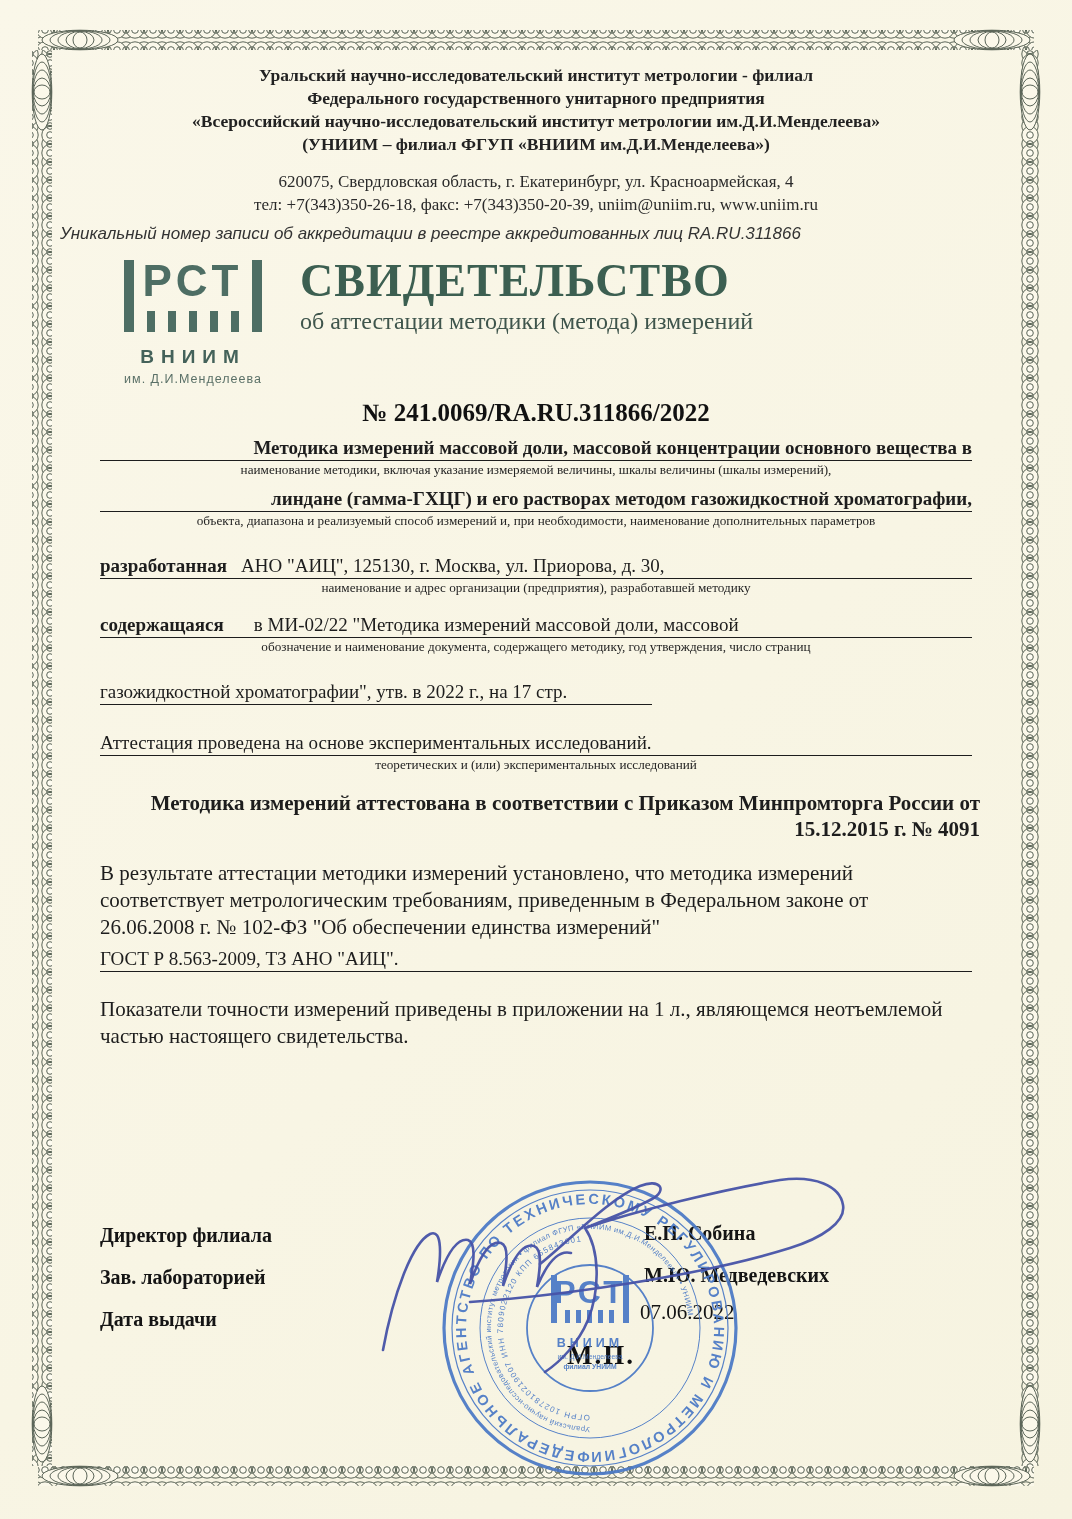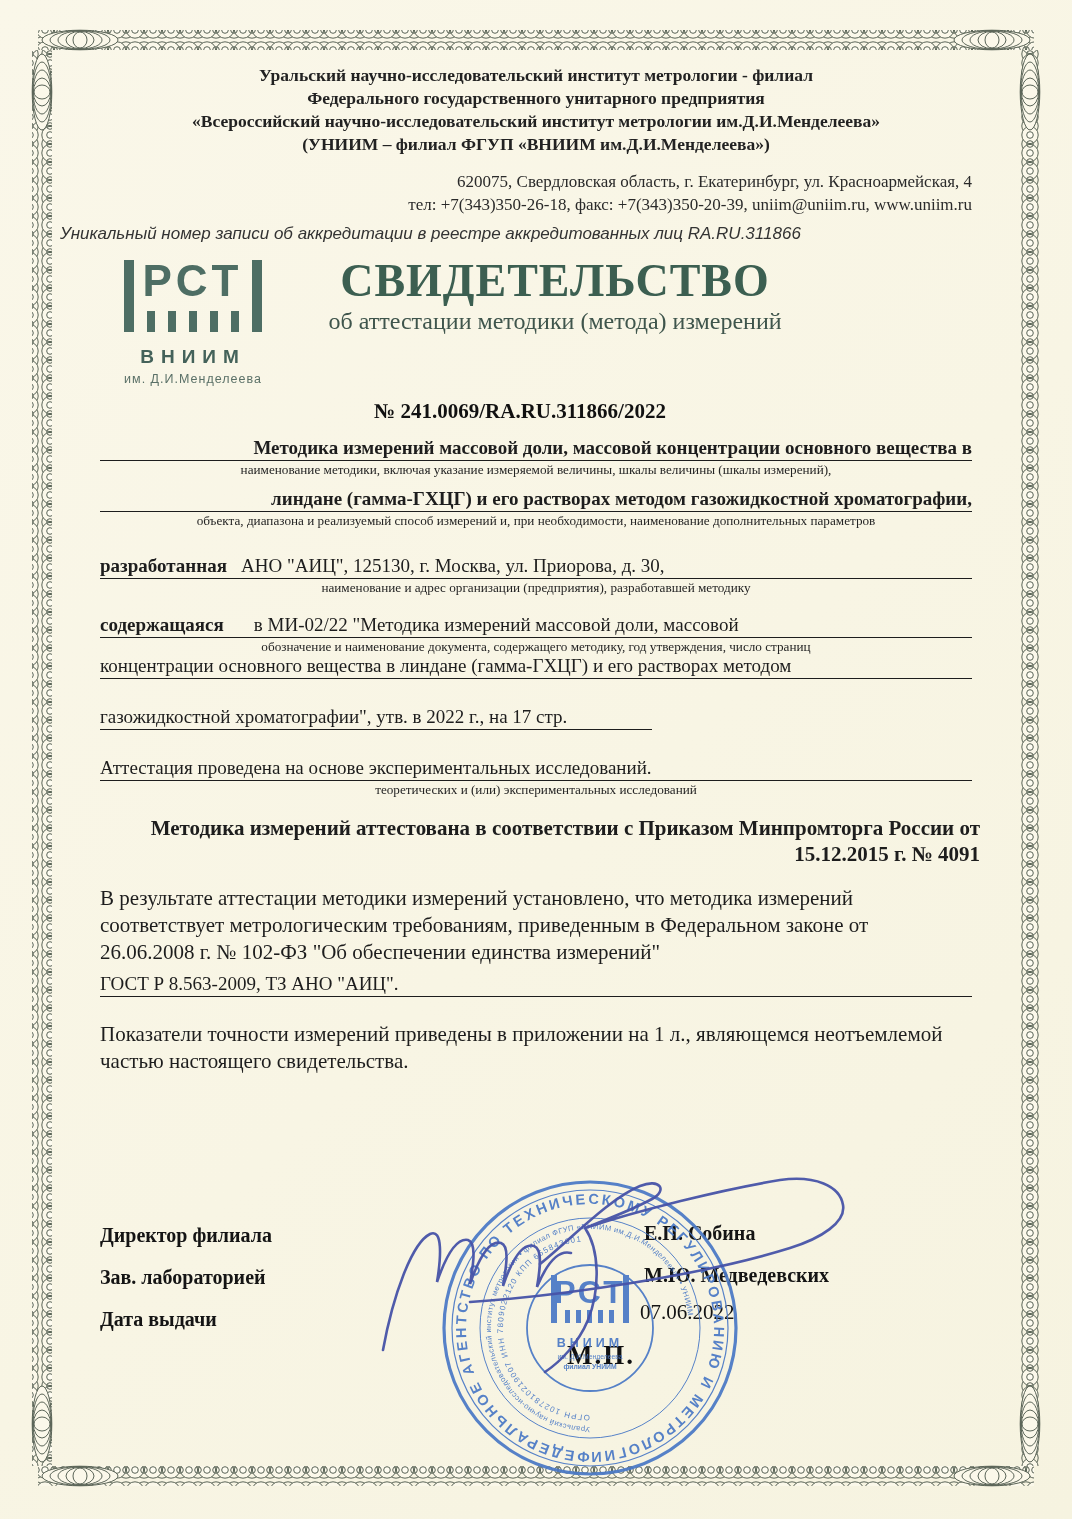--- a/index.html
+++ b/index.html
@@ -7,43 +7,43 @@
     position:relative; width:1072px; height:1519px; margin:0 auto;
     background:linear-gradient(135deg,#faf7e9 0%,#f8f5e4 55%,#f6f3e0 100%);
     font-family:"Liberation Serif", serif; color:#1d1d1d; overflow:hidden;
   }
   .abs{position:absolute;}
   svg{display:block;}
 
   
   .org-header{top:64px; left:100px; width:872px; text-align:center;
     font-weight:bold; font-size:17.5px; line-height:23px; color:#222;}
-  .address{top:170px; left:100px; width:872px; text-align:right;
+  .address{top:170px; left:100px; width:872px; text-align:center;
     font-size:17px; line-height:23px; color:#2a2a2a;}
   .accred{top:224px; left:60px; width:952px; text-align:left;
     font-style:italic; font-size:17px; color:#333; font-family:"Liberation Sans",sans-serif;}
 
   
   .logo{top:260px; left:108px; width:170px; text-align:center;
     font-family:"Liberation Sans",sans-serif; color:#4e6e64;}
   .logo-mark{display:flex; align-items:stretch; justify-content:center; height:72px;}
   .logo-bar{width:10px; background:#4e6e64;}
   .logo-mid{display:flex; flex-direction:column; justify-content:space-between; margin:0 9px;}
   .logo-letters{font-weight:bold; font-size:44px; line-height:42px; letter-spacing:5px; color:#4e6e64;}
   .logo-dashes{display:flex; justify-content:space-between; padding:0 4px;}
   .logo-dashes i{width:8px; height:21px; background:#4e6e64;}
   .logo-vniim{margin-top:14px; font-weight:bold; font-size:19px; letter-spacing:7px; color:#44625a;}
   .logo-mend{margin-top:4px; font-size:12.5px; letter-spacing:1px; color:#5a7067;}
 
   
-  .title-wrap{top:258px; left:300px; width:510px; text-align:center;}
+  .title-wrap{top:258px; left:300px; width:510px; text-align:left;}
   .title-main{font-weight:bold; font-size:46px; letter-spacing:1px; color:#3c5f51; line-height:46px;}
   .title-sub{margin-top:4px; font-size:24px; color:#3f554c;}
-  .cert-number{top:399px; left:84px; width:872px; text-align:center;
-    font-weight:bold; font-size:21px; color:#111;}
+  .cert-number{top:399px; left:100px; width:872px; text-align:center;
+    font-weight:bold; font-size:25px; color:#111;}
 
   
   .form{top:436px; left:100px; width:872px; font-size:19px; line-height:23px;}
   .uline{border-bottom:1.6px solid #1d1d1d; padding-bottom:1px;}
   .b{font-weight:bold;text-align:right;}
   .caption{font-size:13.2px; line-height:15px; text-align:center; color:#242424; padding-top:1px;}
   .row{white-space:nowrap; overflow:hidden;}
   .gap-sm{height:10px;} .gap-md{height:18px;} .gap-lg{height:26px;}
   .lbl-gap{display:inline-block; width:14px;}
   .half{width:552px;}
@@ -168,21 +168,20 @@
       <div class="row uline">
         <span class="b">разработанная</span><span class="lbl-gap"></span><span>АНО "АИЦ", 125130, г. Москва, ул. Приорова, д. 30,</span>
       </div>
       <div class="caption">наименование и адрес организации (предприятия), разработавшей методику</div>
 
       <div class="gap-md"></div>
       <div class="row uline">
         <span class="b">содержащаяся</span><span class="lbl-gap" style="width:30px;"></span><span>в МИ-02/22 "Методика измерений массовой доли, массовой</span>
       </div>
       <div class="caption">обозначение и наименование документа, содержащего методику, год утверждения, число страниц</div>
-      <div class="row uline">концентрации основного вещества в линдане (гамма-ГХЦГ) и его растворах методом</div>
 
       <div class="gap-lg"></div>
       <div class="row uline half">газожидкостной хроматографии", утв. в 2022 г., на  17 стр.</div>
 
       <div class="gap-lg"></div>
       <div class="row uline">Аттестация проведена на основе экспериментальных исследований.</div>
       <div class="caption">теоретических и (или) экспериментальных исследований</div>
 
       <div class="gap-md"></div>
       <div class="par b" style="width:880px;">Методика измерений аттестована в соответствии с  Приказом Минпромторга России от 15.12.2015 г. № 4091</div>

